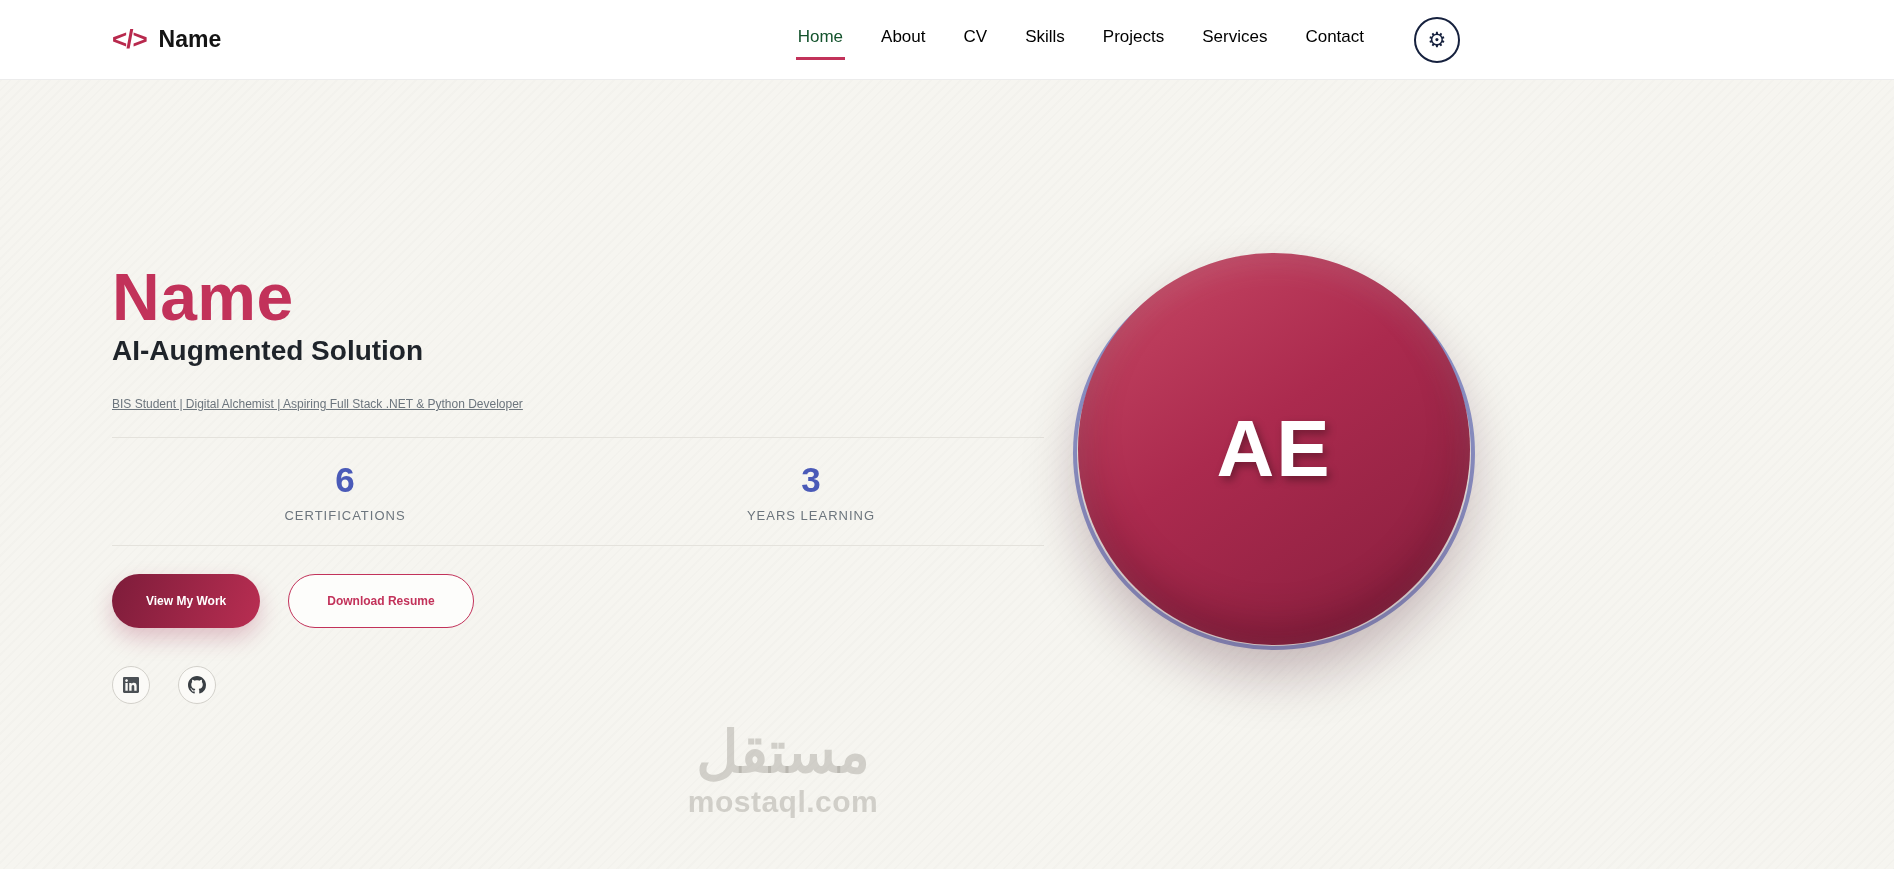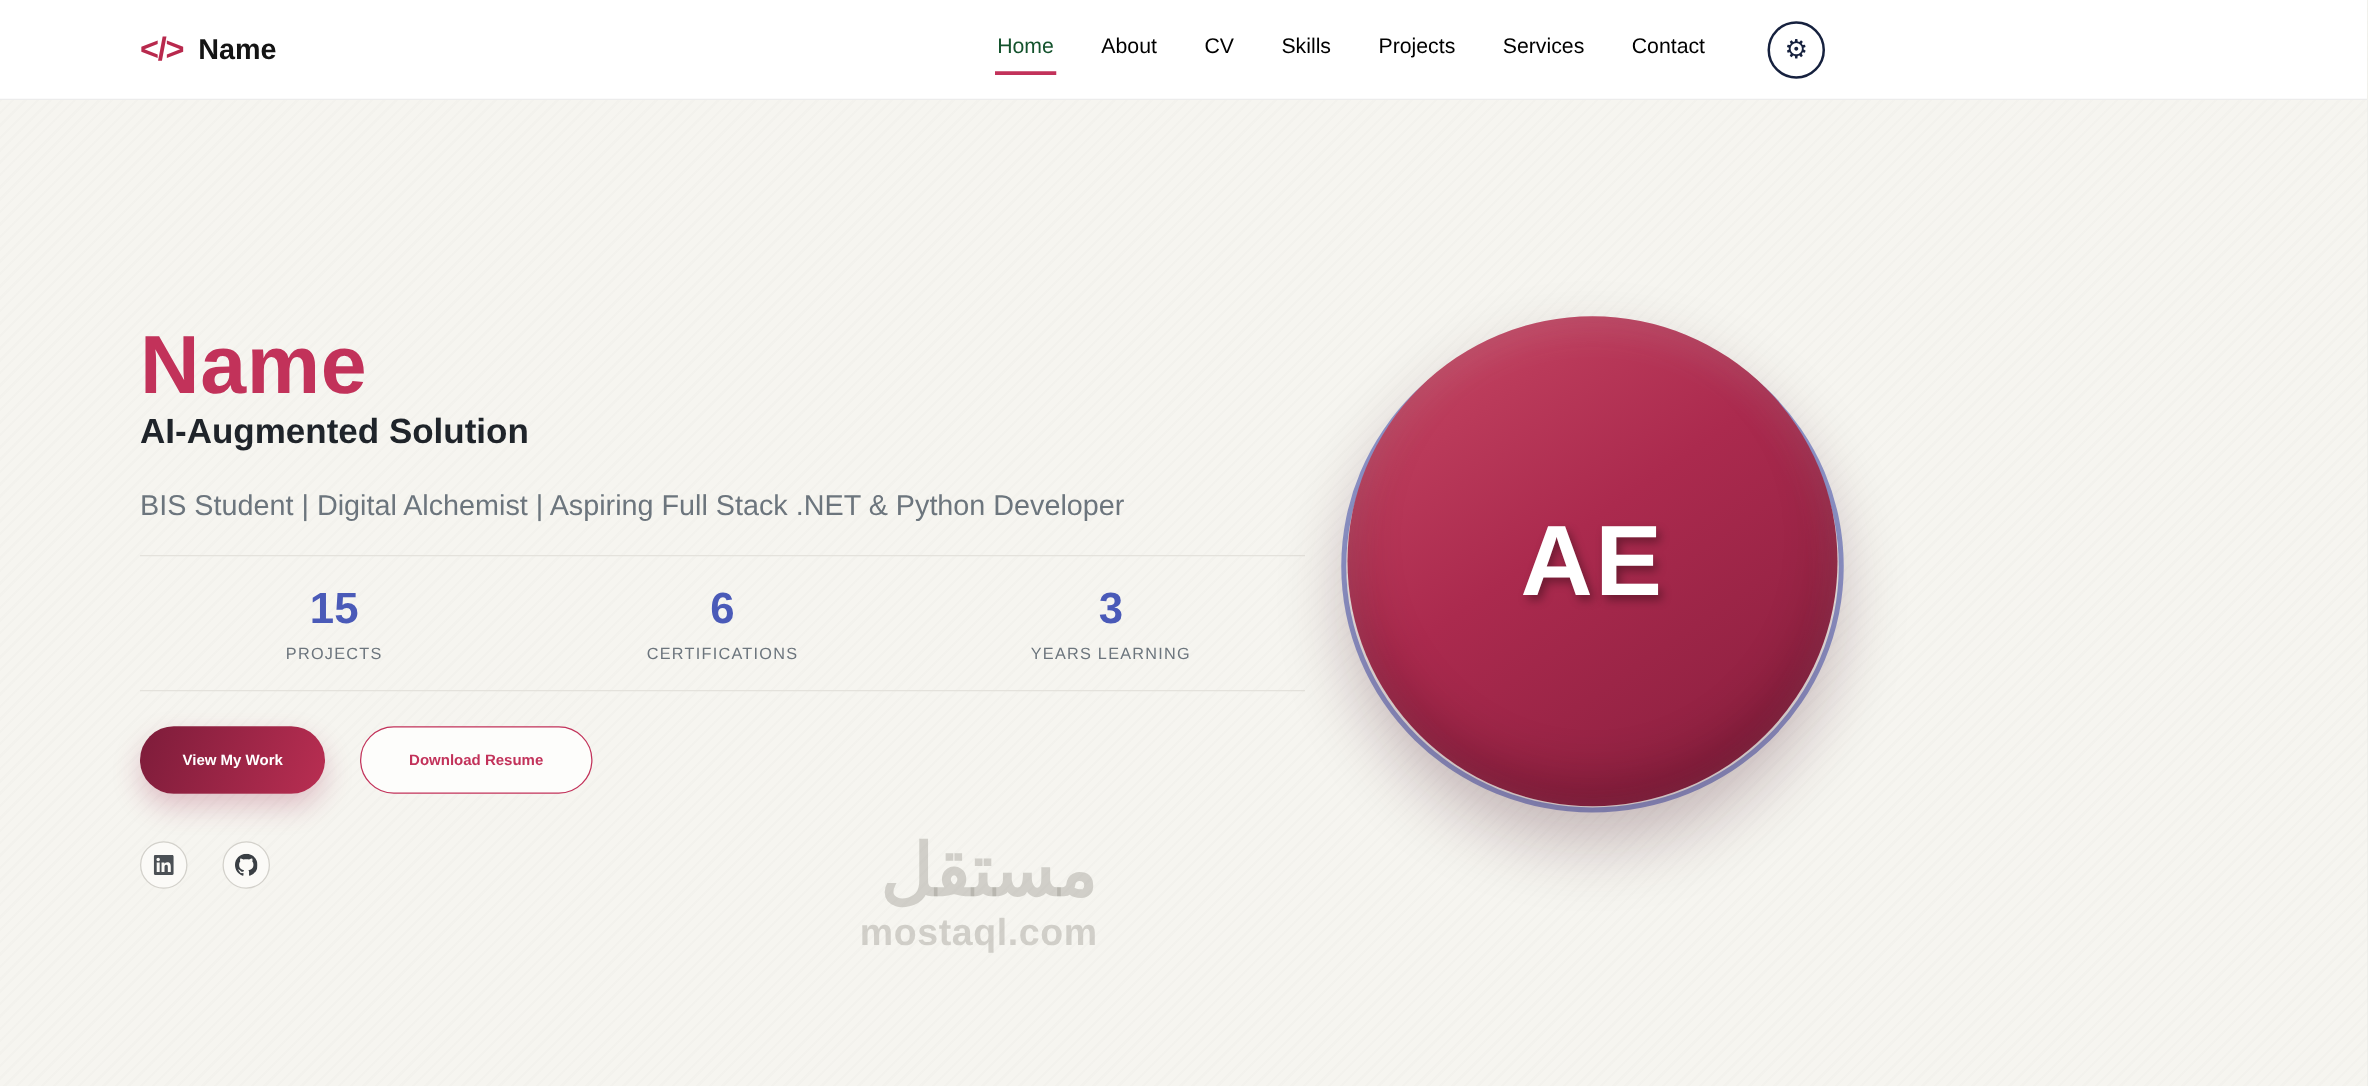--- a/index.html
+++ b/index.html
@@ -81,22 +81,23 @@
     letter-spacing: 0.5px;
     margin-top: 8px;
   }
   .hero-subtitle {
     font-size: 28px;
     font-weight: 700;
     color: #1f242a;
   }
   .hero-tagline {
     margin-top: 30px;
-    font-size: 23px;
+    font-size: 12px;
     color: #6c757d;
+    text-decoration: underline;
   }
 
   .divider { border: none; border-top: 1px solid #e4e2dc; margin-top: 26px; }
 
   .stats-row { display: flex; padding: 22px 0; }
   .stat { flex: 1; text-align: center; }
   .stat-value { font-size: 35px; font-weight: 700; color: #4a5ab8; }
   .stat-label {
     margin-top: 8px;
     font-size: 13px;
@@ -165,23 +166,23 @@
     font-weight: 800;
     color: #ffffff;
     letter-spacing: 2px;
     text-shadow: 3px 4px 8px rgba(0,0,0,0.35);
   }
 
   
   .watermark {
     position: absolute;
     left: 783px;
-    top: 588px;
+    top: 643px;
     transform: translateX(-50%);
-    text-align: right;
+    text-align: center;
     pointer-events: none;
     color: rgba(140,138,130,0.35);
   }
   .watermark-ar { font-size: 58px; font-weight: 700; line-height: 1.0; }
   .watermark-domain { font-size: 30px; font-weight: 700; margin-top: 4px; letter-spacing: 0.5px; }
 </style>
 </head>
 <body>
 
 <div class="page">
@@ -211,24 +212,20 @@
     <div class="hero-inner">
 
       <div class="hero-left">
         <h1 class="hero-title">Name</h1>
         <h2 class="hero-subtitle">AI-Augmented Solution</h2>
         <p class="hero-tagline">BIS Student | Digital Alchemist | Aspiring Full Stack .NET &amp; Python Developer</p>
 
         <hr class="divider">
 
         <div class="stats-row">
-          <div class="stat">
-            <div class="stat-value">15</div>
-            <div class="stat-label">PROJECTS</div>
-          </div>
           <div class="stat">
             <div class="stat-value">6</div>
             <div class="stat-label">CERTIFICATIONS</div>
           </div>
           <div class="stat">
             <div class="stat-value">3</div>
             <div class="stat-label">YEARS LEARNING</div>
           </div>
         </div>
 

